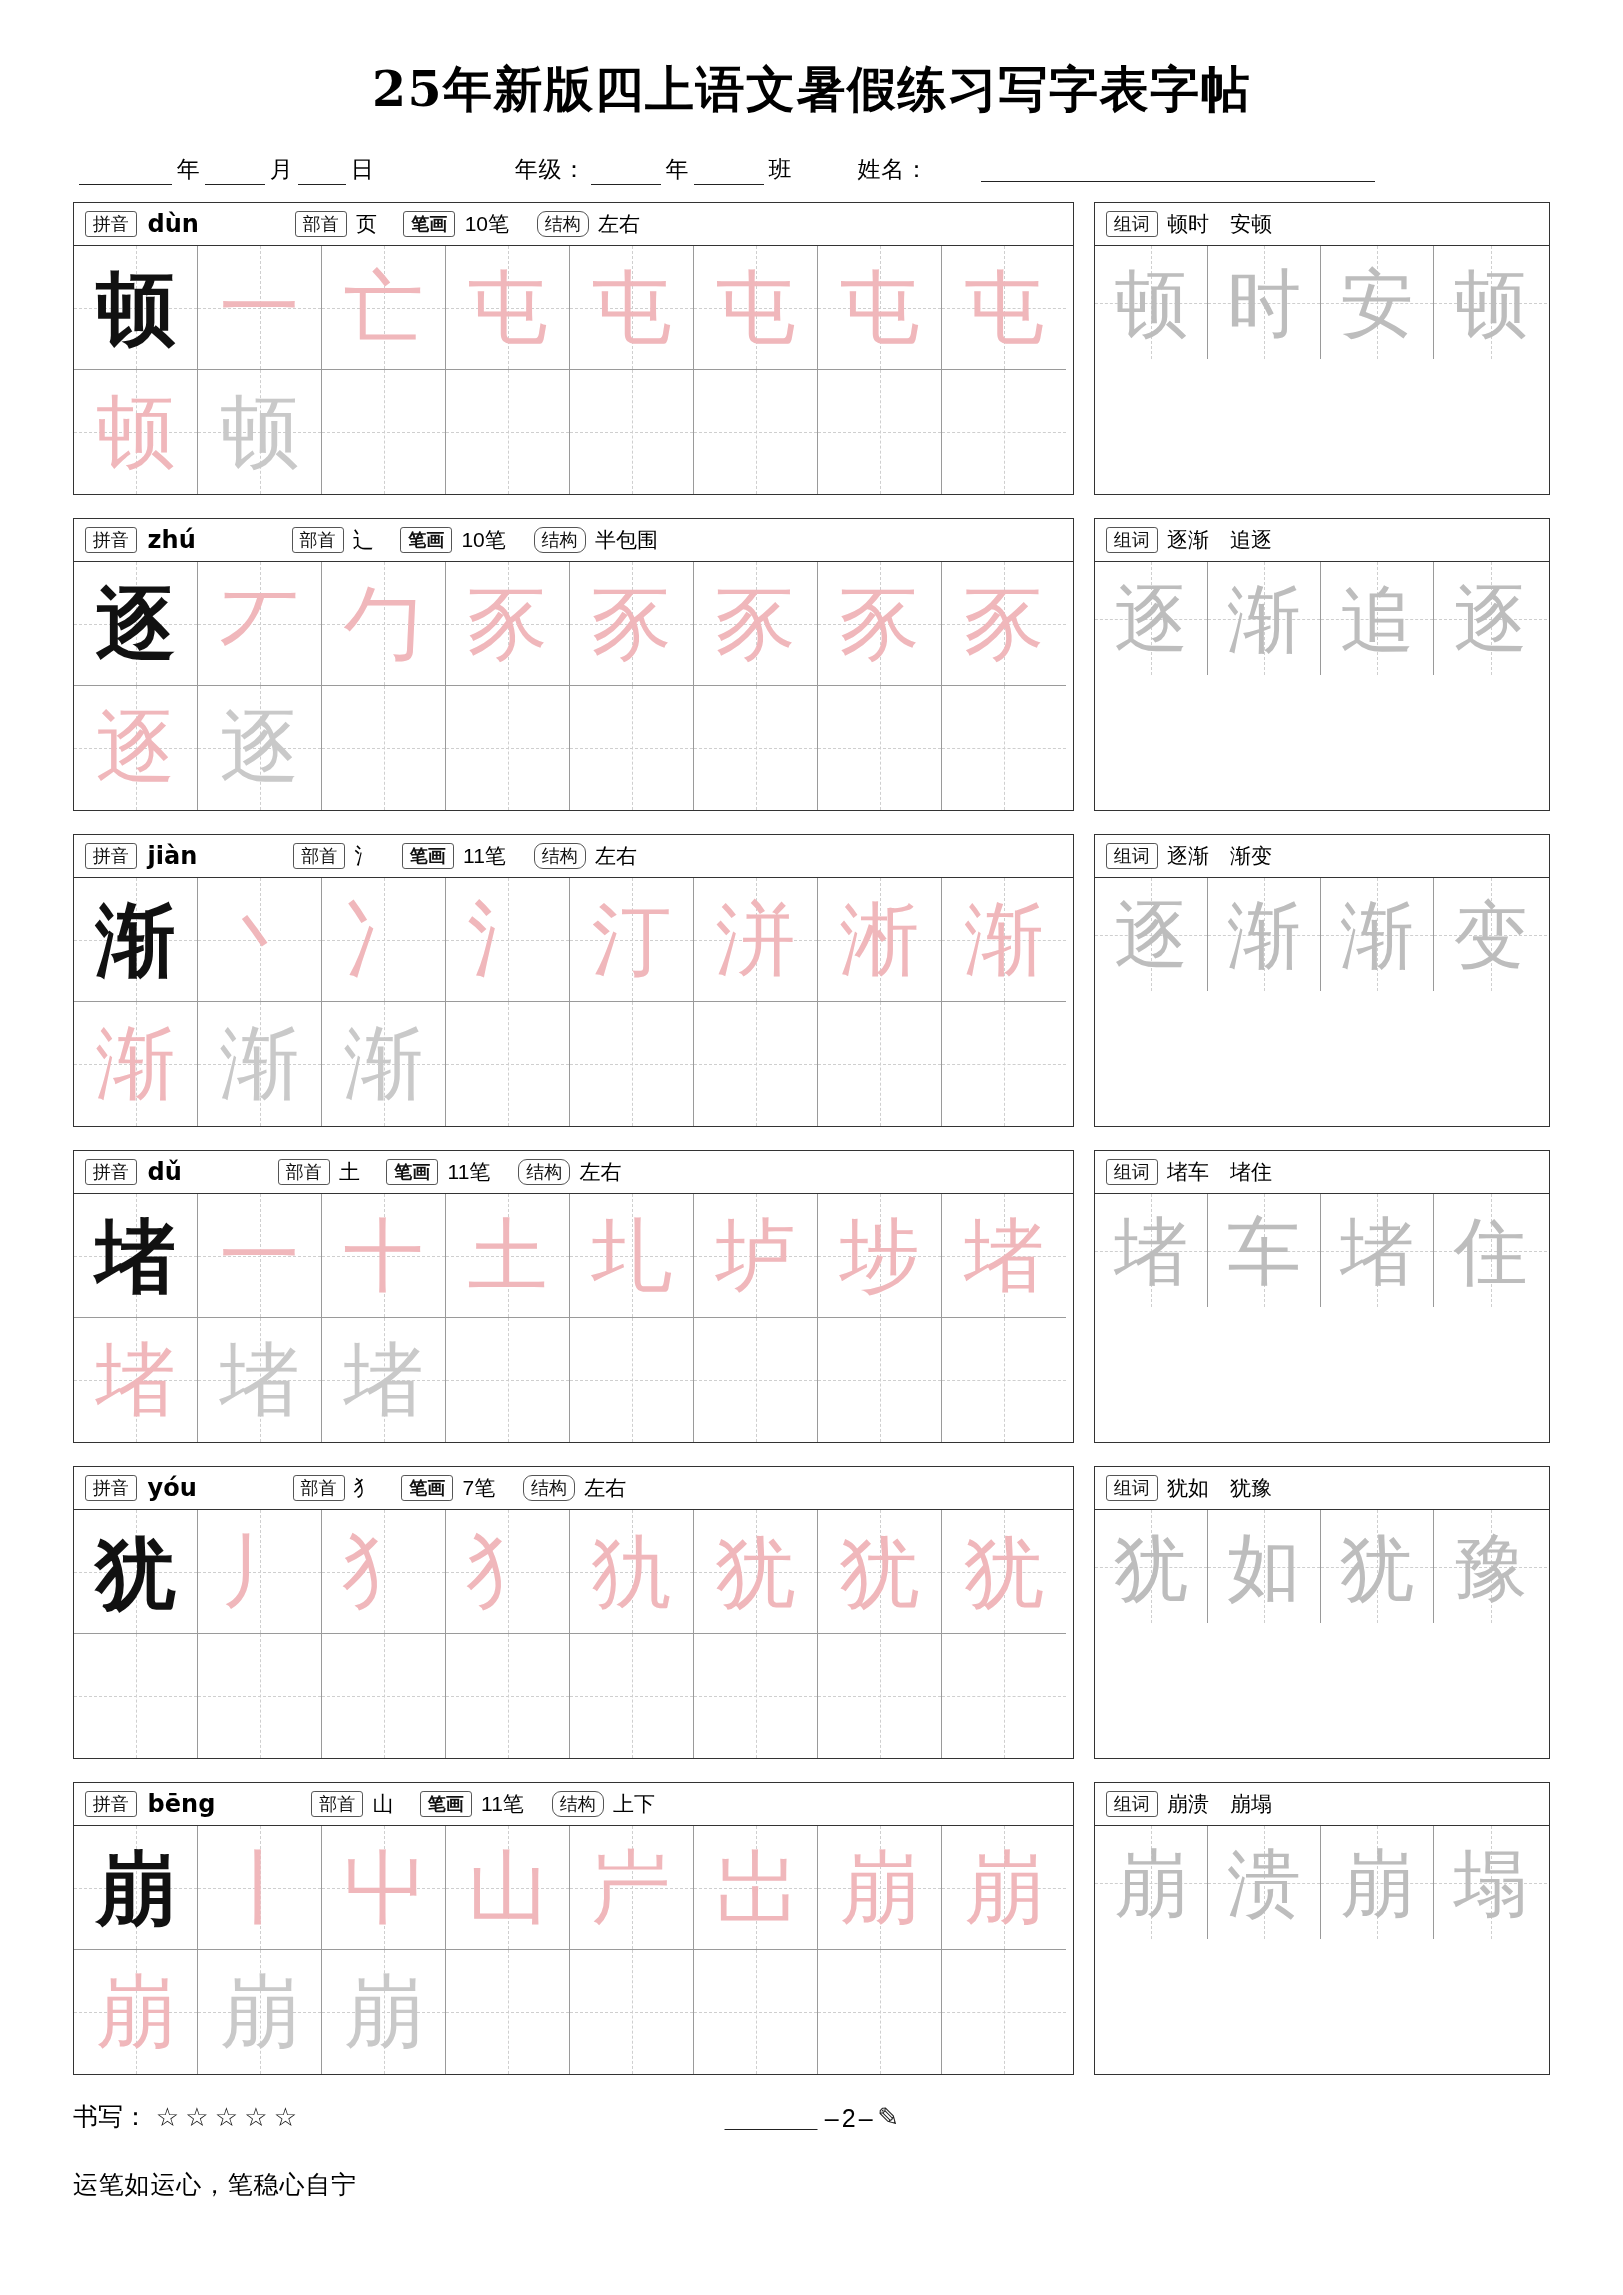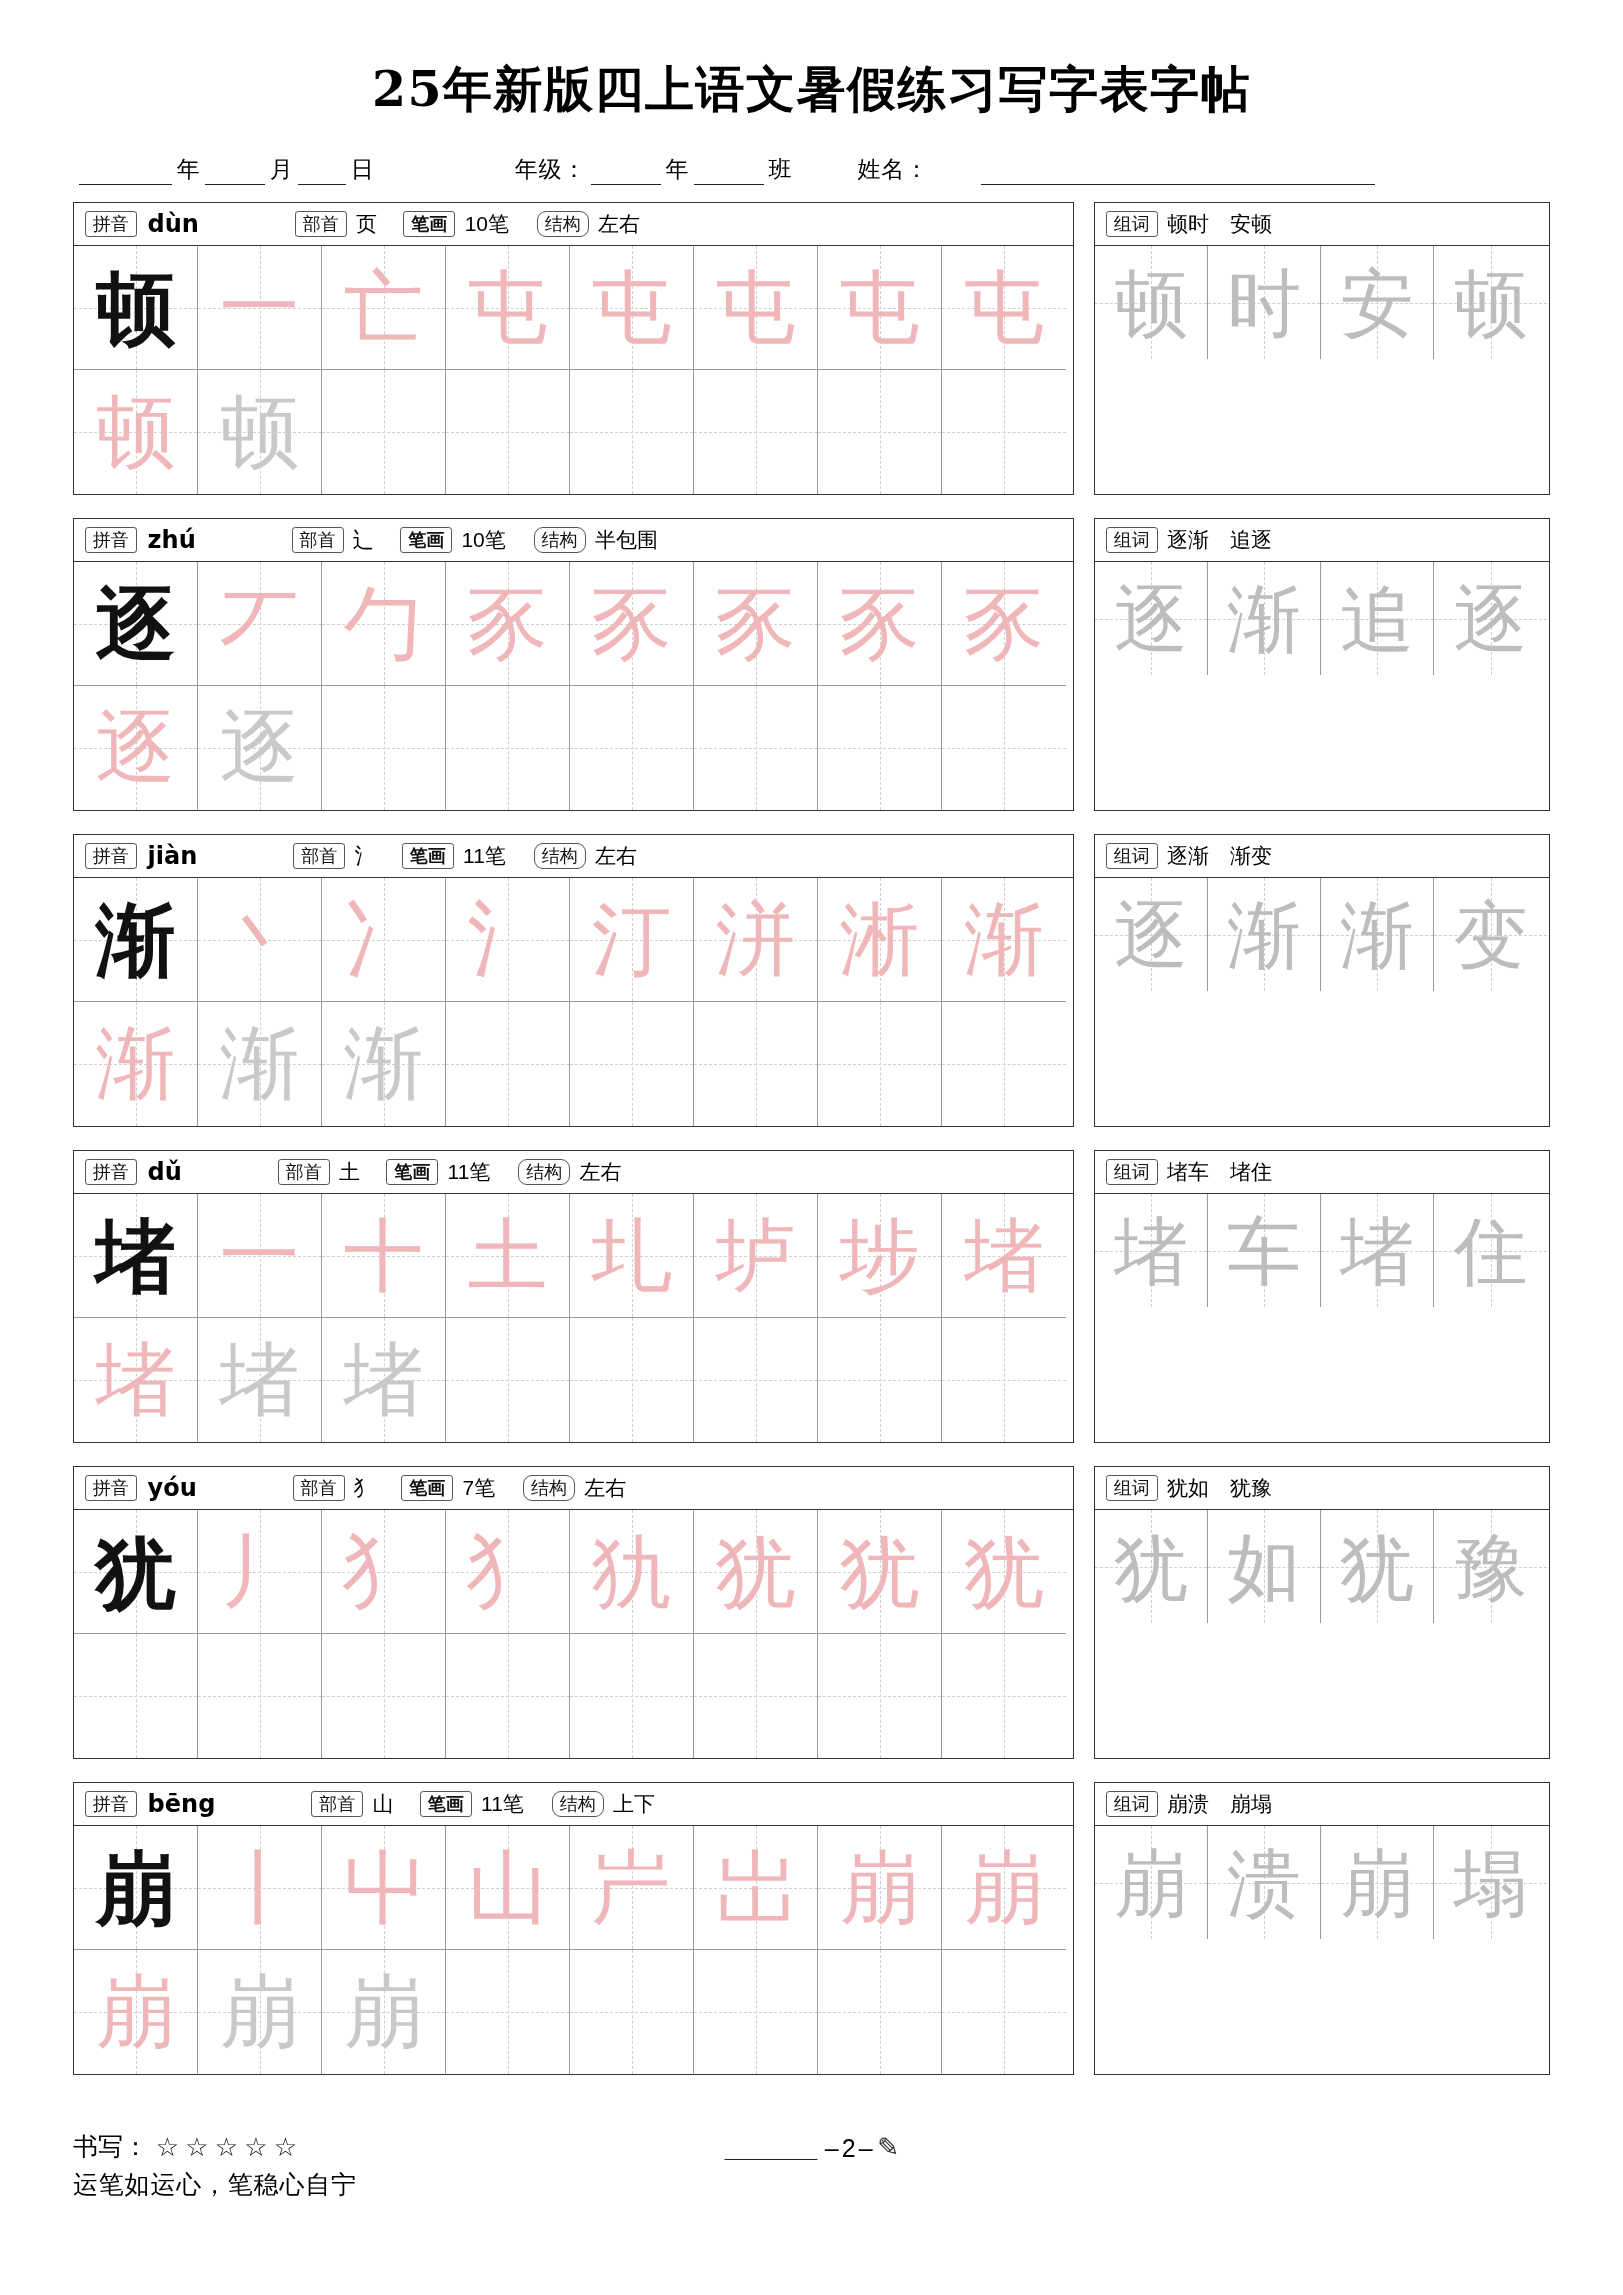--- a/index.html
+++ b/index.html
@@ -57,21 +57,21 @@
   .b-w4 { width: 70px; }
   .b-w5 { width: 394px; }
   .info-mid {
     margin-left: 131px;
     display: flex;
     align-items: flex-end;
   }
   .info-right {
     margin-left: 56px;
     display: flex;
-    align-items: flex-end;
+    align-items: center;
     gap: 48px;
   }
   .lbl { padding: 0 4.6px 0 4.6px; }
 
   
   .row {
     display: flex;
     justify-content: space-between;
     margin-bottom: 23px;
   }
@@ -206,21 +206,21 @@
     display: inline-block;
     width: 93px;
     border-bottom: 1.5px solid #222;
     height: 1.5px;
     margin-right: 4.6px;
     position: relative;
     top: -3.1px;
   }
   .pen-icon { font-size: 26px; margin-left: 1.5px; color: #222; }
   .motto {
-    margin-top: 5px;
+    margin-top: 35px;
     font-size: 25px;
     letter-spacing: 0.8px;
   }
 </style>
 </head>
 <body>
 
 <div class="page">
 
   <div class="title">25年新版四上语文暑假练习写字表字帖</div>

